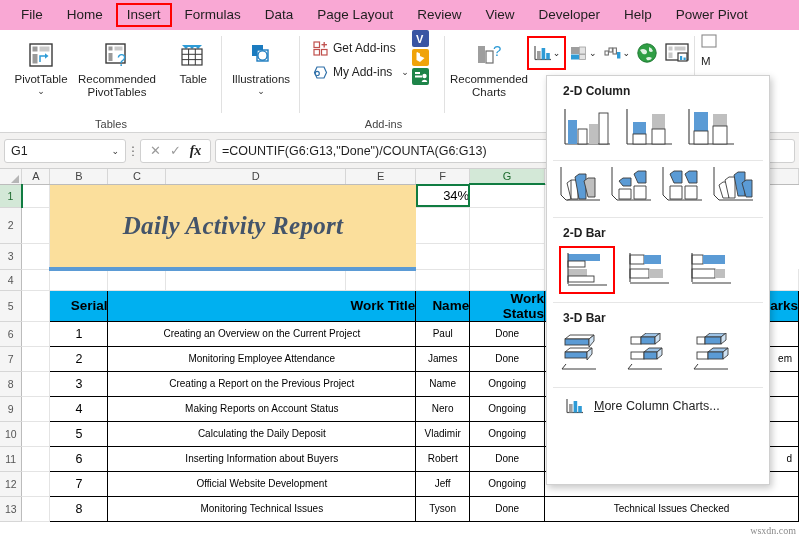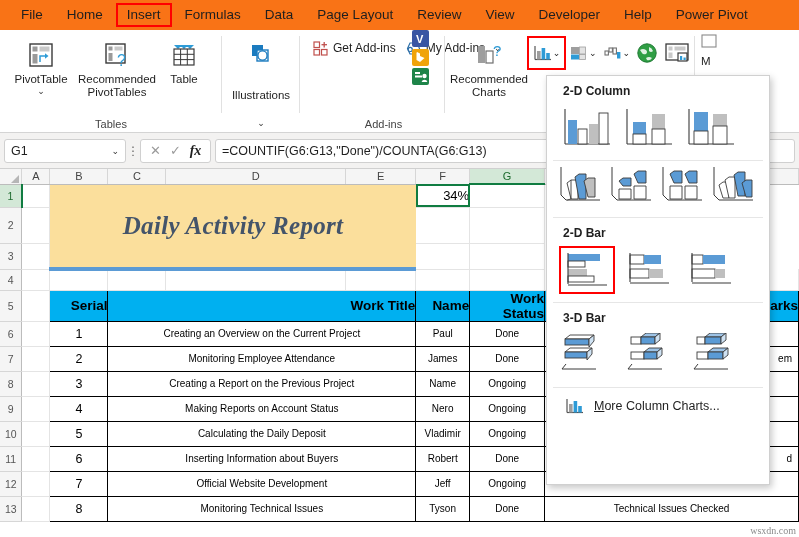--- a/index.html
+++ b/index.html
@@ -8,21 +8,21 @@
     overflow: hidden;
     font-family: "Liberation Sans", sans-serif;
     background: #ffffff;
     -webkit-font-smoothing: antialiased;
   }
   #app { position: relative; width: 799px; height: 537px; }
 
   
   .tabbar {
     position: absolute; top: 0; left: 0; width: 799px; height: 30px;
-    background: #f97316;
+    background: #f9a8d4;
     display: flex; align-items: center;
     padding-left: 10px;
   }
   .tab {
     font-size: 13.5px; color: #1f1f1f;
     padding: 4px 11px; margin-right: 2px;
     white-space: nowrap; line-height: 16px;
     position: relative;
   }
   .tab.active-outline {
@@ -220,58 +220,58 @@
                 <rect x="4" y="4" width="19" height="19" fill="#fff" stroke="#3a3a3a" stroke-width="1.4"></rect>
                 <rect x="6.5" y="6.5" width="4" height="4" fill="#9a9a9a"></rect>
                 <rect x="12.5" y="6.5" width="8" height="4" fill="#c9c9c9"></rect>
                 <rect x="6.5" y="13" width="4" height="8" fill="#9a9a9a"></rect>
                 <text x="15" y="26" font-size="16" fill="#2e9bd6" font-family="Liberation Sans, sans-serif">?</text>
               </svg>
             </span>
             <span class="lbl">Recommended PivotTables</span>
           </div>
 
-          <div class="bigbtn" style="width:48px;">
+          <div class="bigbtn" style="width:48px;align-items:flex-end;">
             <span class="glyph">
               <svg width="30" height="30" viewBox="0 0 30 30">
                 <path d="M5 5 L9 9 L13 5 Z M11 5 L15 9 L19 5 Z M17 5 L21 9 L25 5 Z" fill="#2e9bd6"></path>
                 <rect x="5" y="9" width="20" height="16" fill="#fff" stroke="#3a3a3a" stroke-width="1.2"></rect>
                 <line x1="5" y1="14.3" x2="25" y2="14.3" stroke="#3a3a3a" stroke-width="1"></line>
                 <line x1="5" y1="19.6" x2="25" y2="19.6" stroke="#3a3a3a" stroke-width="1"></line>
                 <line x1="11.6" y1="9" x2="11.6" y2="25" stroke="#3a3a3a" stroke-width="1"></line>
                 <line x1="18.3" y1="9" x2="18.3" y2="25" stroke="#3a3a3a" stroke-width="1"></line>
               </svg>
             </span>
             <span class="lbl">Table</span>
           </div>
         </div>
         <div class="gtitle">Tables</div>
         <div class="sep"></div>
       </div>
 
       <div class="rgroup" style="width:78px;">
         <div class="items" style="justify-content:center;">
-          <div class="bigbtn" style="width:74px;gap:16px;">
+          <div class="bigbtn" style="width:74px;">
             <span class="glyph">
               <svg width="28" height="28" viewBox="0 0 28 28">
                 <rect x="5" y="4" width="11" height="11" fill="#1b7bbf"></rect>
                 <rect x="10" y="9" width="11" height="11" fill="#fff" stroke="#1b7bbf" stroke-width="1.4"></rect>
                 <circle cx="15.5" cy="14.5" r="4.6" fill="#fff" stroke="#1b7bbf" stroke-width="1.4"></circle>
               </svg>
             </span>
             <span class="lbl">Illustrations</span>
             <span class="chev">⌄</span>
           </div>
         </div>
         <div class="gtitle"></div>
         <div class="sep"></div>
       </div>
 
       <div class="rgroup" style="width:145px;">
-        <div class="items" style="padding-left:8px; padding-top:6px; position:relative;">
+        <div class="items" style="flex-direction:column; padding-left:8px; padding-top:6px; position:relative;">
           <div class="smallbtn">
             <span>
               <svg width="15" height="15" viewBox="0 0 15 15">
                 <rect x="1" y="1" width="5.5" height="5.5" fill="none" stroke="#c0504d" stroke-width="1.2"></rect>
                 <rect x="1" y="8.5" width="5.5" height="5.5" fill="none" stroke="#c0504d" stroke-width="1.2"></rect>
                 <rect x="8.5" y="8.5" width="5.5" height="5.5" fill="none" stroke="#c0504d" stroke-width="1.2"></rect>
                 <line x1="11.2" y1="1" x2="11.2" y2="6.5" stroke="#c0504d" stroke-width="1.3"></line>
                 <line x1="8.5" y1="3.7" x2="14" y2="3.7" stroke="#c0504d" stroke-width="1.3"></line>
               </svg>
             </span>

